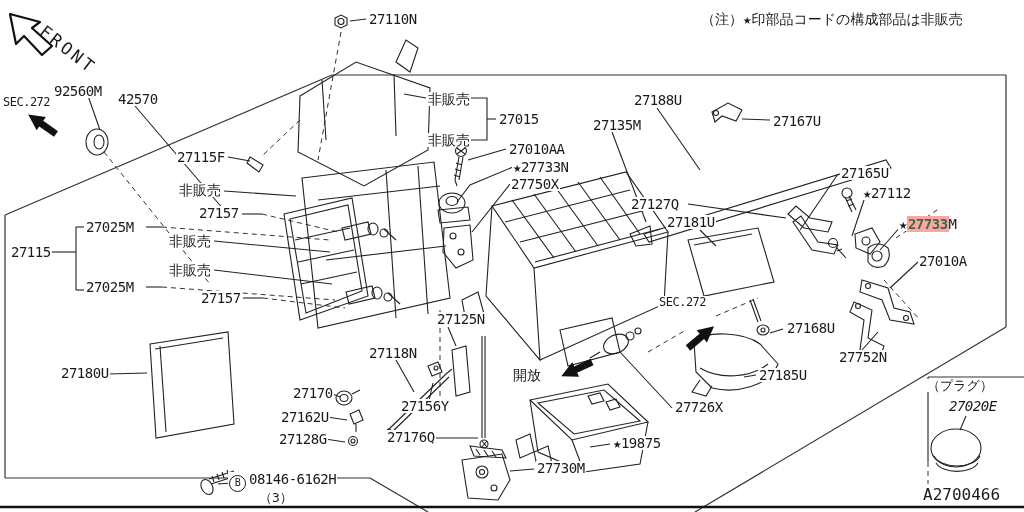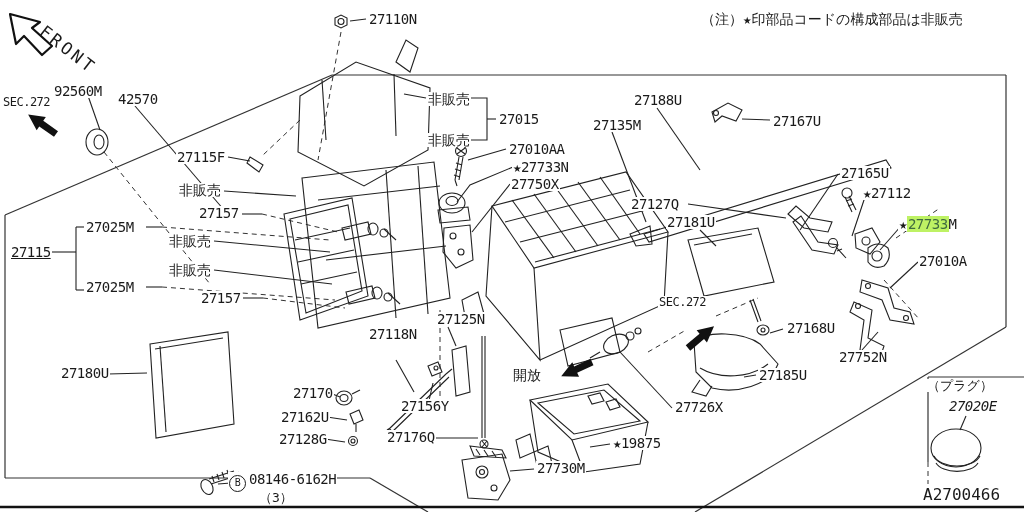--- a/index.html
+++ b/index.html
@@ -6,21 +6,21 @@
   #stage{position:relative;width:1024px;height:512px;background:#fff;overflow:hidden;
          font-family:"DejaVu Sans Mono","Liberation Sans",sans-serif;color:#1a1a1a;}
   #linework{position:absolute;left:0;top:0;z-index:1;}
   .lbl{position:absolute;z-index:2;background:#fff;line-height:1;white-space:nowrap;
        font-size:14px;padding:0 1px;letter-spacing:-0.5px;}
   .jp{letter-spacing:0;}
   .big{font-size:12px;}
   .small{font-size:13px;}
   .note{font-size:14px;letter-spacing:0;}
   .front{transform:rotate(38deg);transform-origin:left top;font-size:17px;letter-spacing:3px;background:transparent;}
-  .hl{background:#bef264;color:#3f6b3f;padding:0 1px;}
+  .hl{background:#fca5a5;color:#3f6b3f;padding:0 1px;font-weight:bold;}
   .circ{display:inline-flex;align-items:center;justify-content:center;width:15px;height:15px;
         border:1.5px solid #1a1a1a;border-radius:50%;font-size:10px;margin-right:3px;vertical-align:-2px;}
   .code{font-size:16px;letter-spacing:0;}
   svg .ln{fill:none;stroke:#222;stroke-width:1.1;}
   svg .frame{fill:none;stroke:#333;stroke-width:1.2;}
   svg .dash{fill:none;stroke:#333;stroke-width:1;stroke-dasharray:5 4;}
   svg .thick{stroke:#111;stroke-width:2.4;}
   svg .blk{fill:#111;stroke:none;}
   svg .outline{fill:#fff;stroke:#111;stroke-width:2.2;stroke-linejoin:round;}
 </style>
@@ -332,24 +332,24 @@
 
   <div class="lbl" style="left:918px;top:254px;">27010A</div>
 
   <div class="lbl jp" style="left:178px;top:183px;">非販売</div>
   <div class="lbl" style="left:198px;top:206px;">27157</div>
   <div class="lbl" style="left:85px;top:220px;">27025M</div>
   <div class="lbl jp" style="left:168px;top:234px;">非販売</div>
   <div class="lbl jp" style="left:168px;top:263px;">非販売</div>
   <div class="lbl" style="left:85px;top:280px;">27025M</div>
   <div class="lbl" style="left:200px;top:291px;">27157</div>
-  <div class="lbl" style="left:10px;top:245px;text-decoration:underline;">27115</div>
+  <div class="lbl" style="left:10px;top:245px;">27115</div>
 
   <div class="lbl" style="left:60px;top:366px;">27180U</div>
-  <div class="lbl" style="left:368px;top:327px;">27118N</div>
+  <div class="lbl" style="left:368px;top:346px;">27118N</div>
   <div class="lbl" style="left:292px;top:386px;">27170</div>
   <div class="lbl" style="left:280px;top:410px;">27162U</div>
   <div class="lbl" style="left:278px;top:432px;">27128G</div>
   <div class="lbl" style="left:400px;top:399px;">27156Y</div>
   <div class="lbl" style="left:386px;top:430px;">27176Q</div>
   <div class="lbl" style="left:436px;top:312px;">27125N</div>
 
   <div class="lbl jp" style="left:512px;top:368px;">開放</div>
   <div class="lbl big" style="left:658px;top:296px;">SEC.272</div>
 

